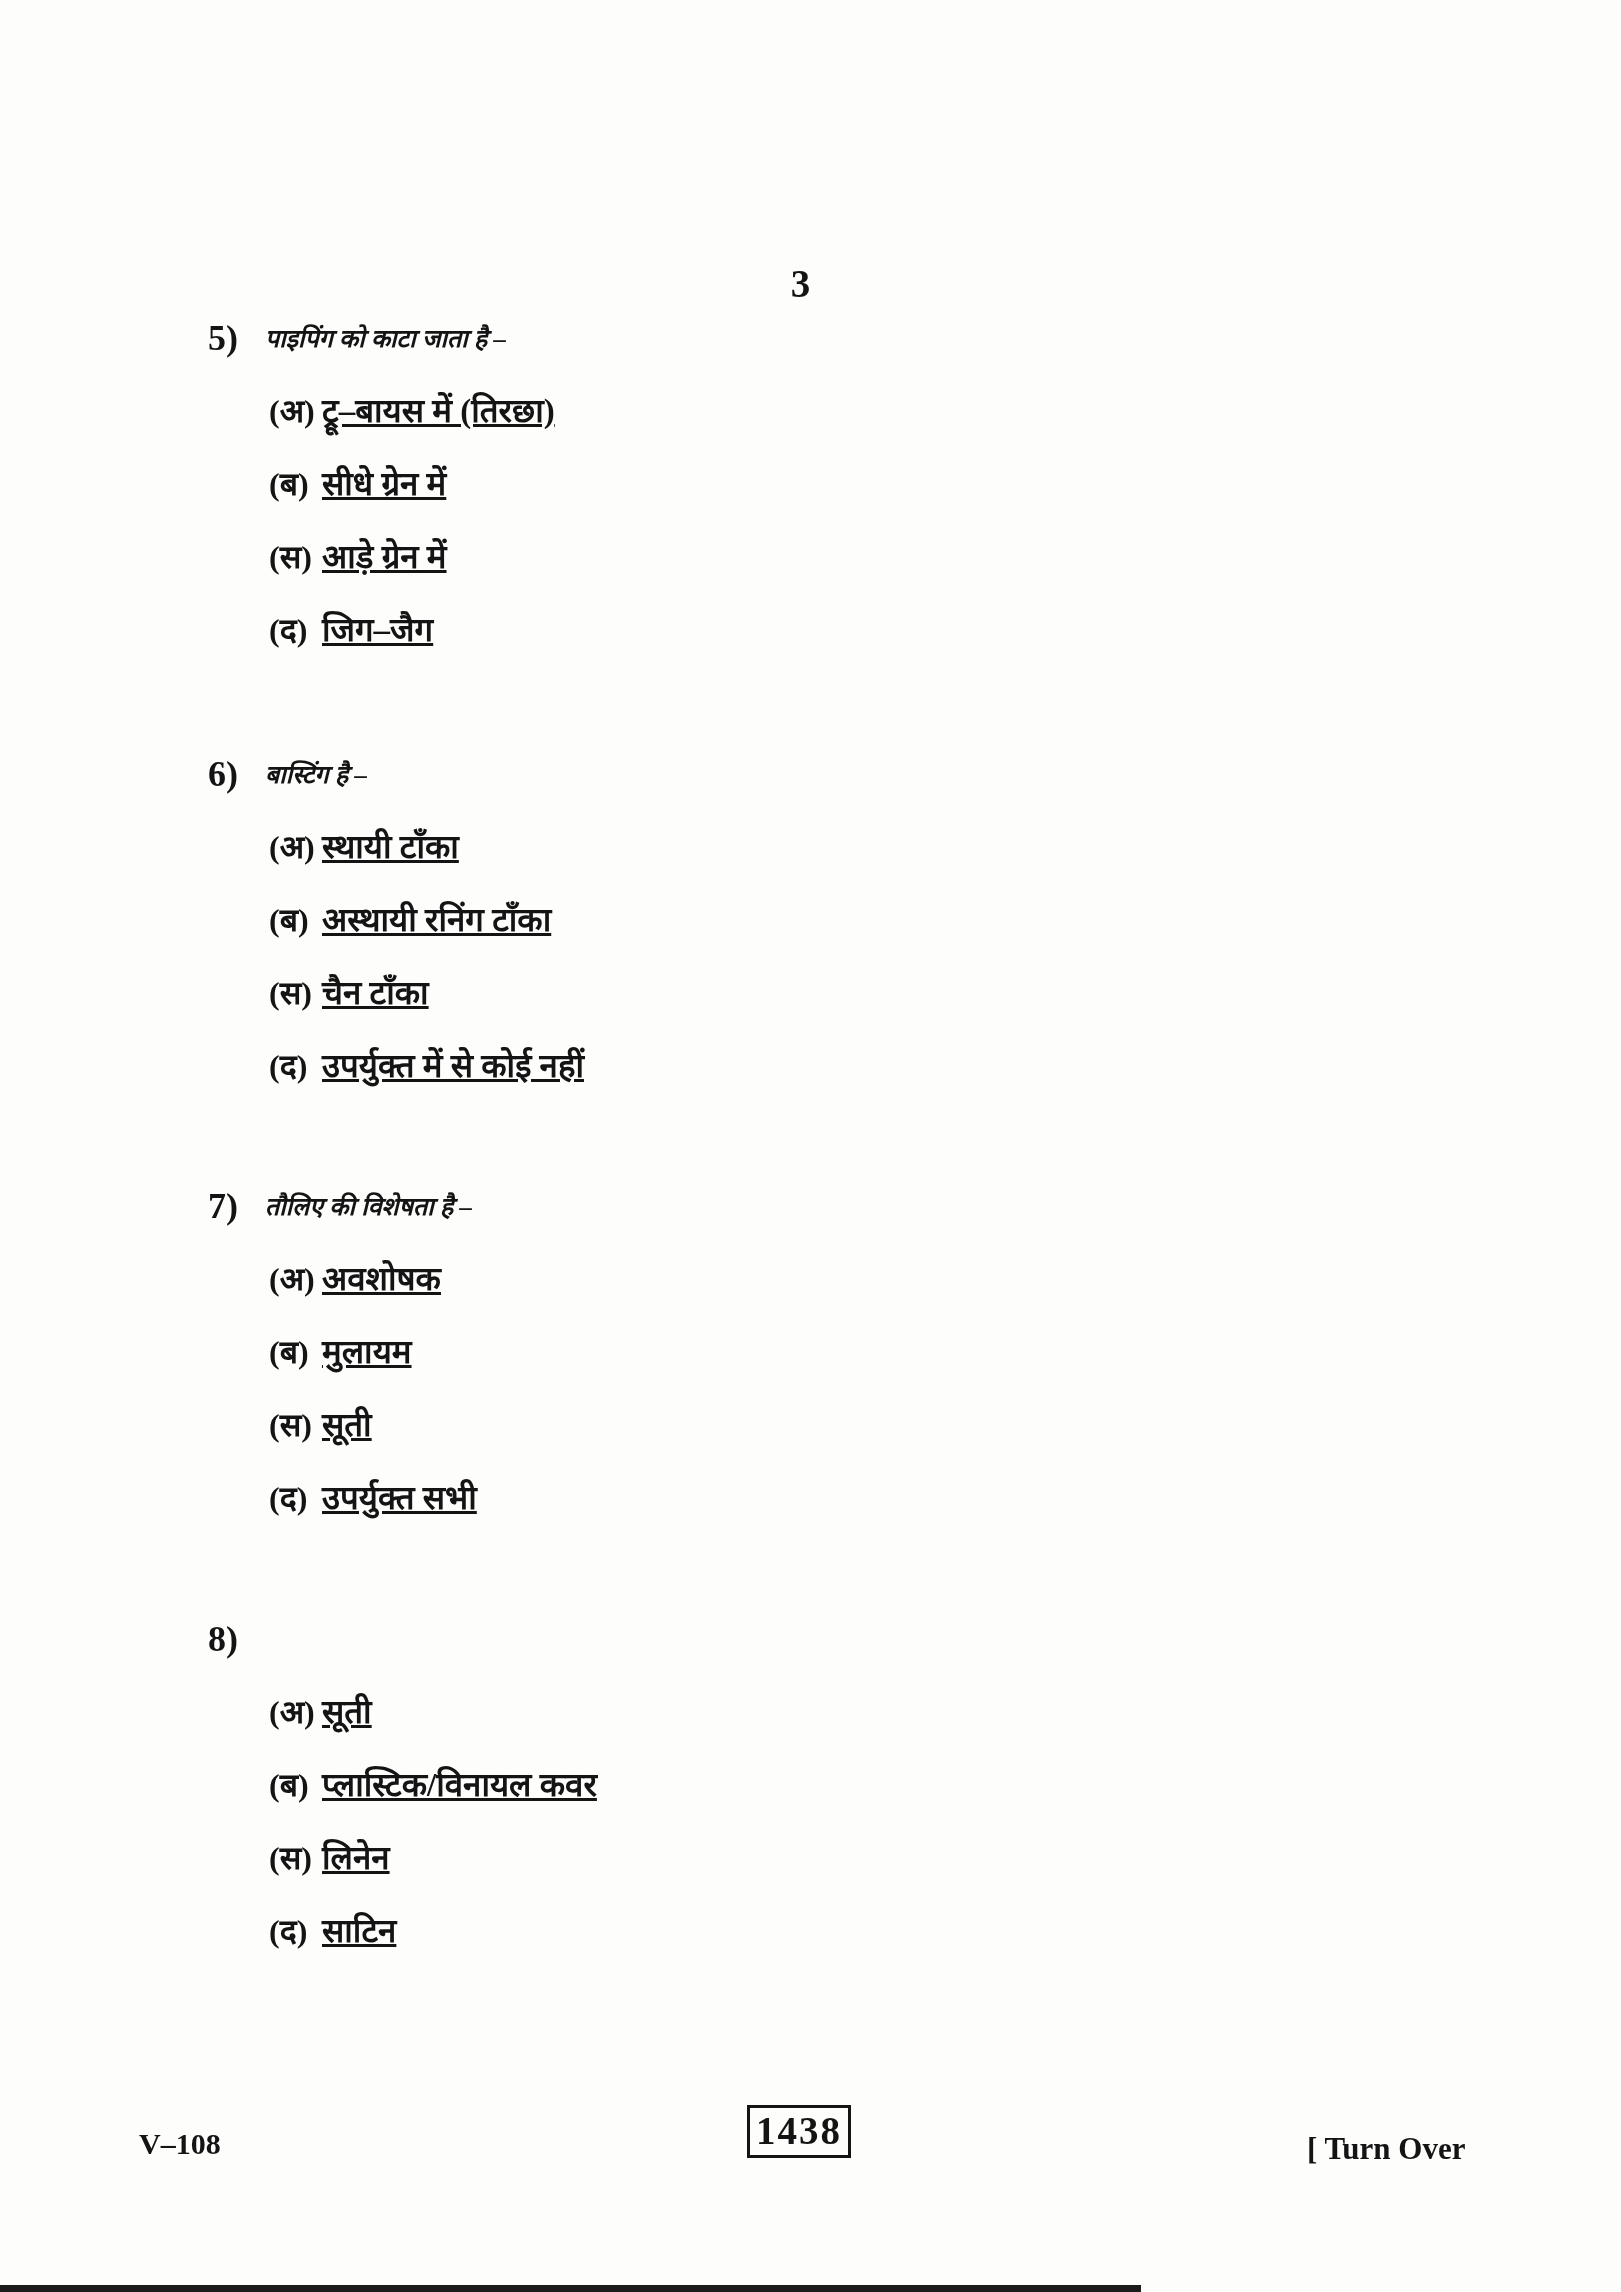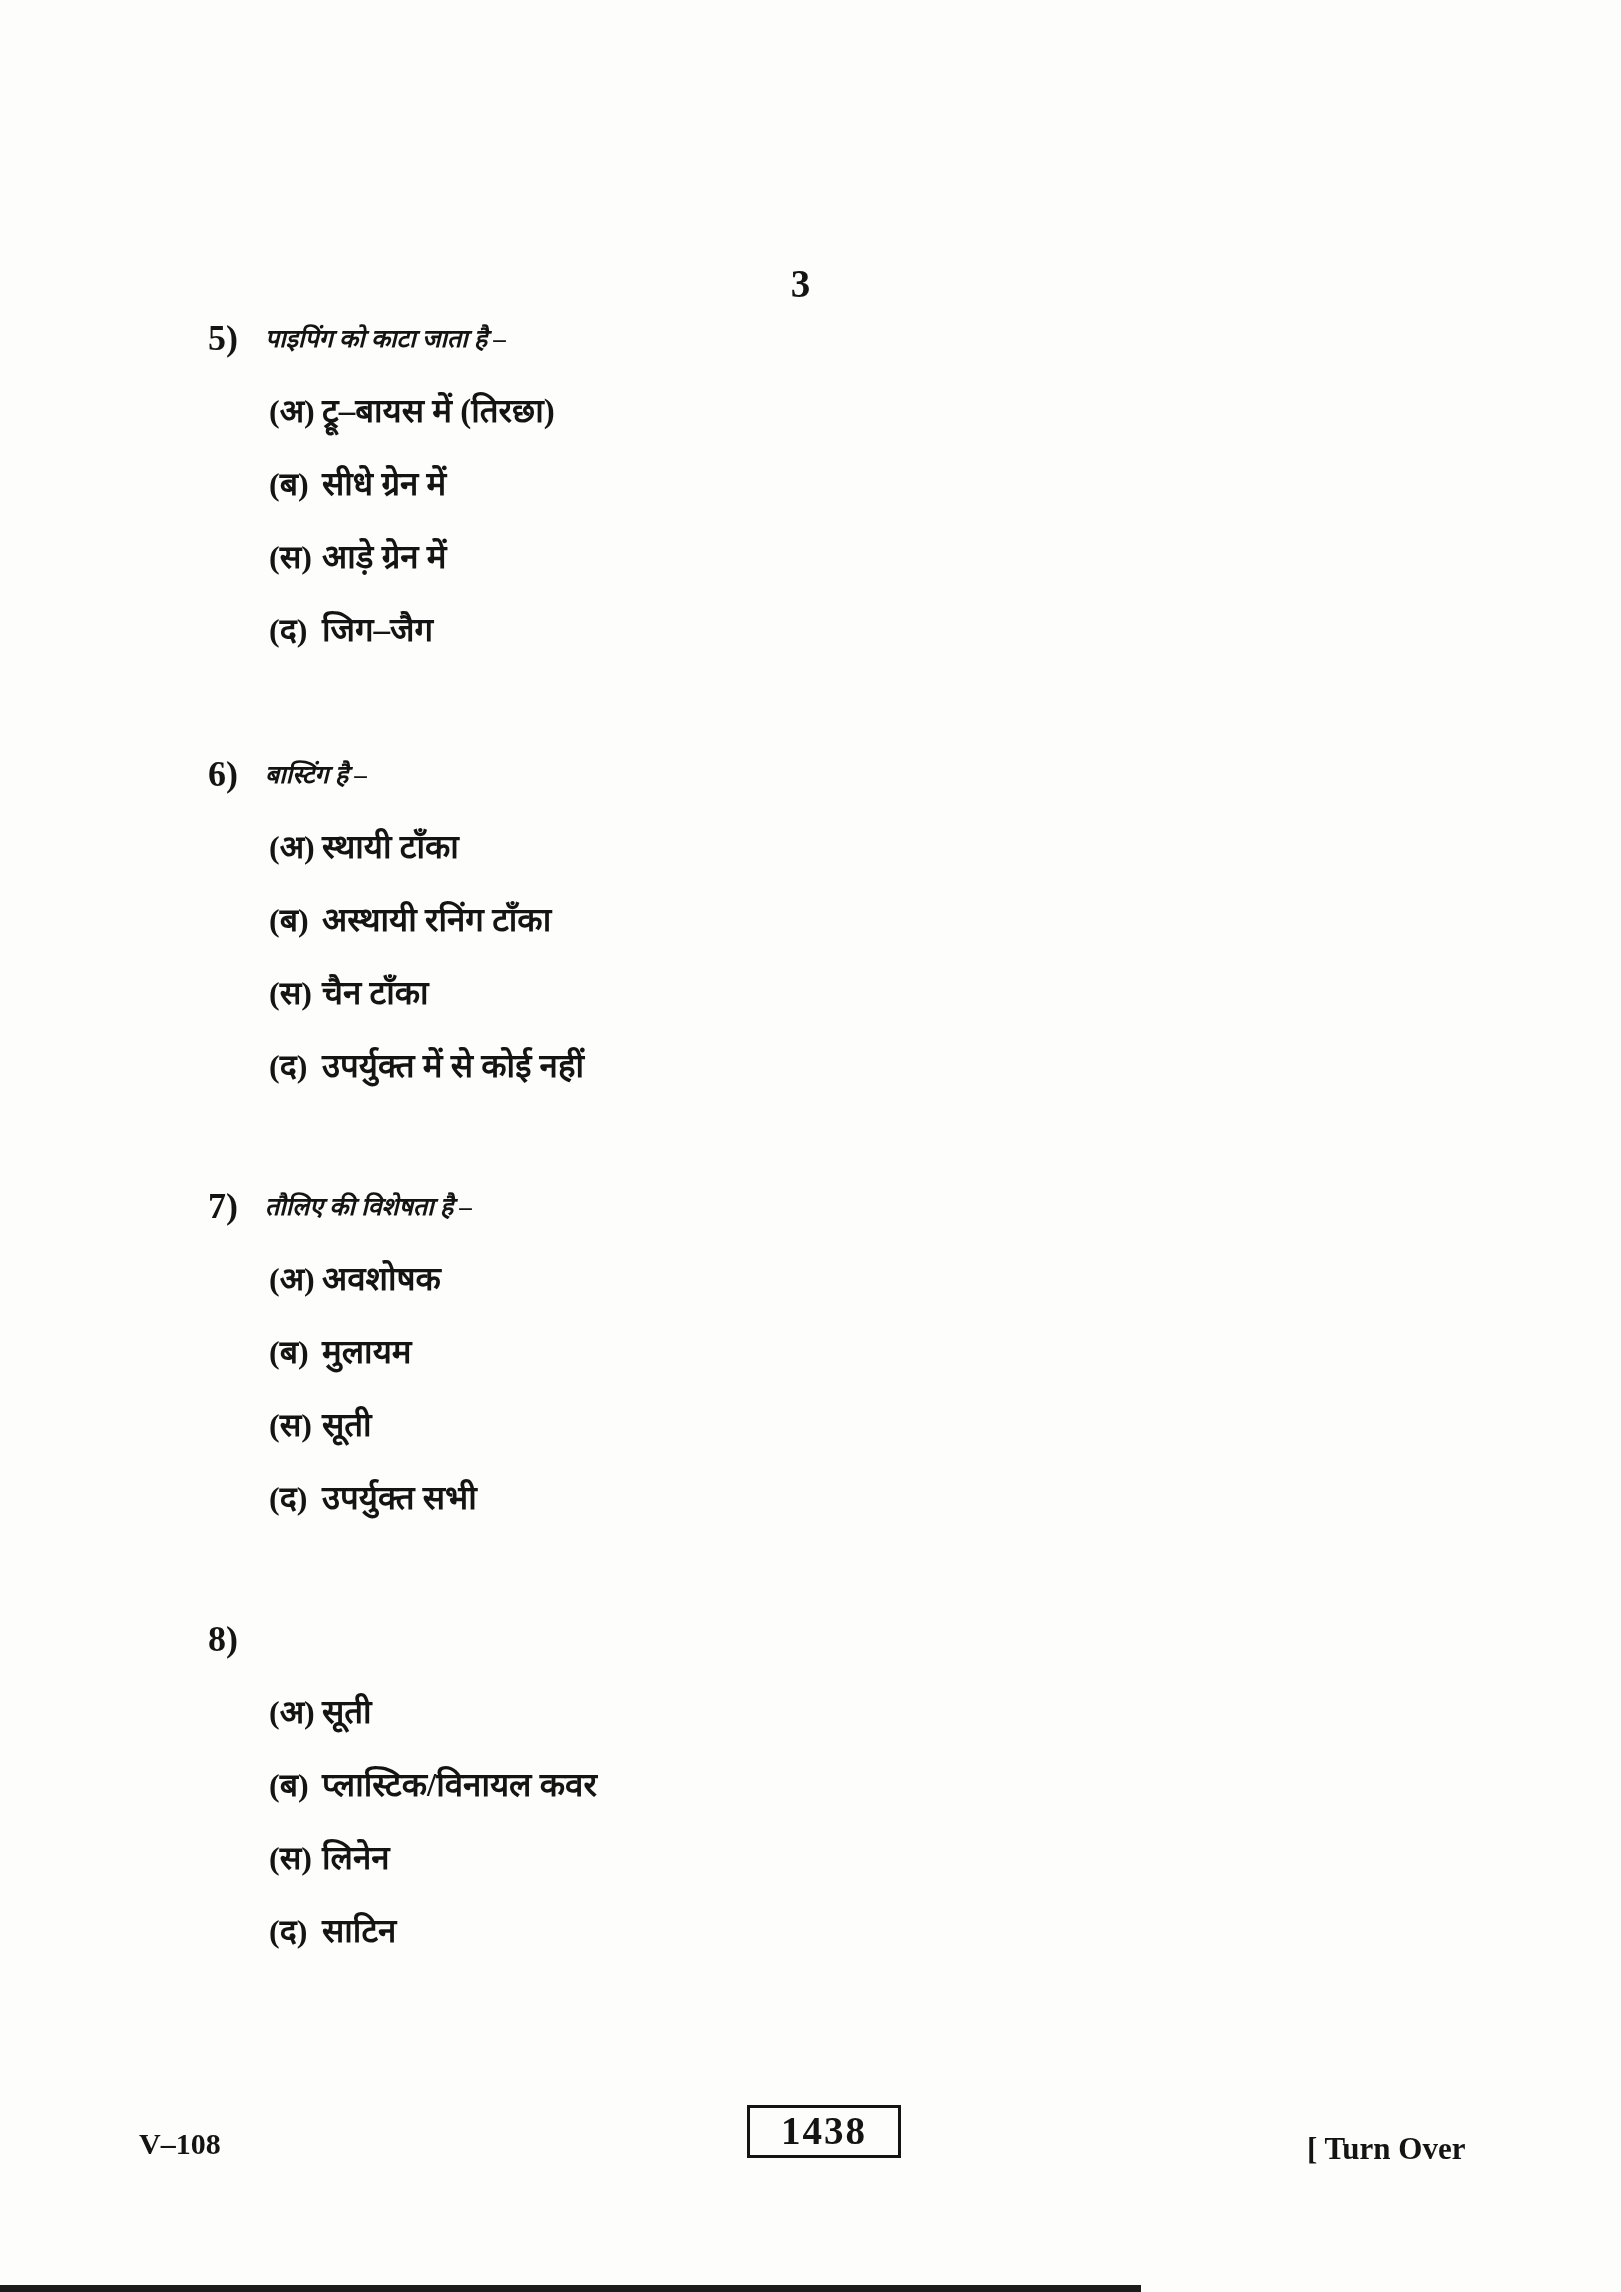--- a/index.html
+++ b/index.html
@@ -60,35 +60,36 @@
     line-height: 45px;
   }
   .opt-label {
     flex: none;
     width: 53px;
     font-size: 32px;
   }
   .opt-text {
     font-size: 33px;
     white-space: nowrap;
+    text-decoration: underline;
   }
 
   
   .footer-paper-code {
     position: absolute;
     left: 139px;
     top: 2127px;
     font-size: 30px;
   }
   .footer-booklet-box {
     position: absolute;
     left: 747px;
     top: 2105px;
     border: 3.9px solid #141414;
-    padding: 0 31px;
+    padding: 0 6px;
     height: 47px;
     line-height: 45px;
     font-size: 39px;
     letter-spacing: 2px;
     text-align: center;
   }
   .footer-turn-over {
     position: absolute;
     left: 1307px;
     top: 2131px;

